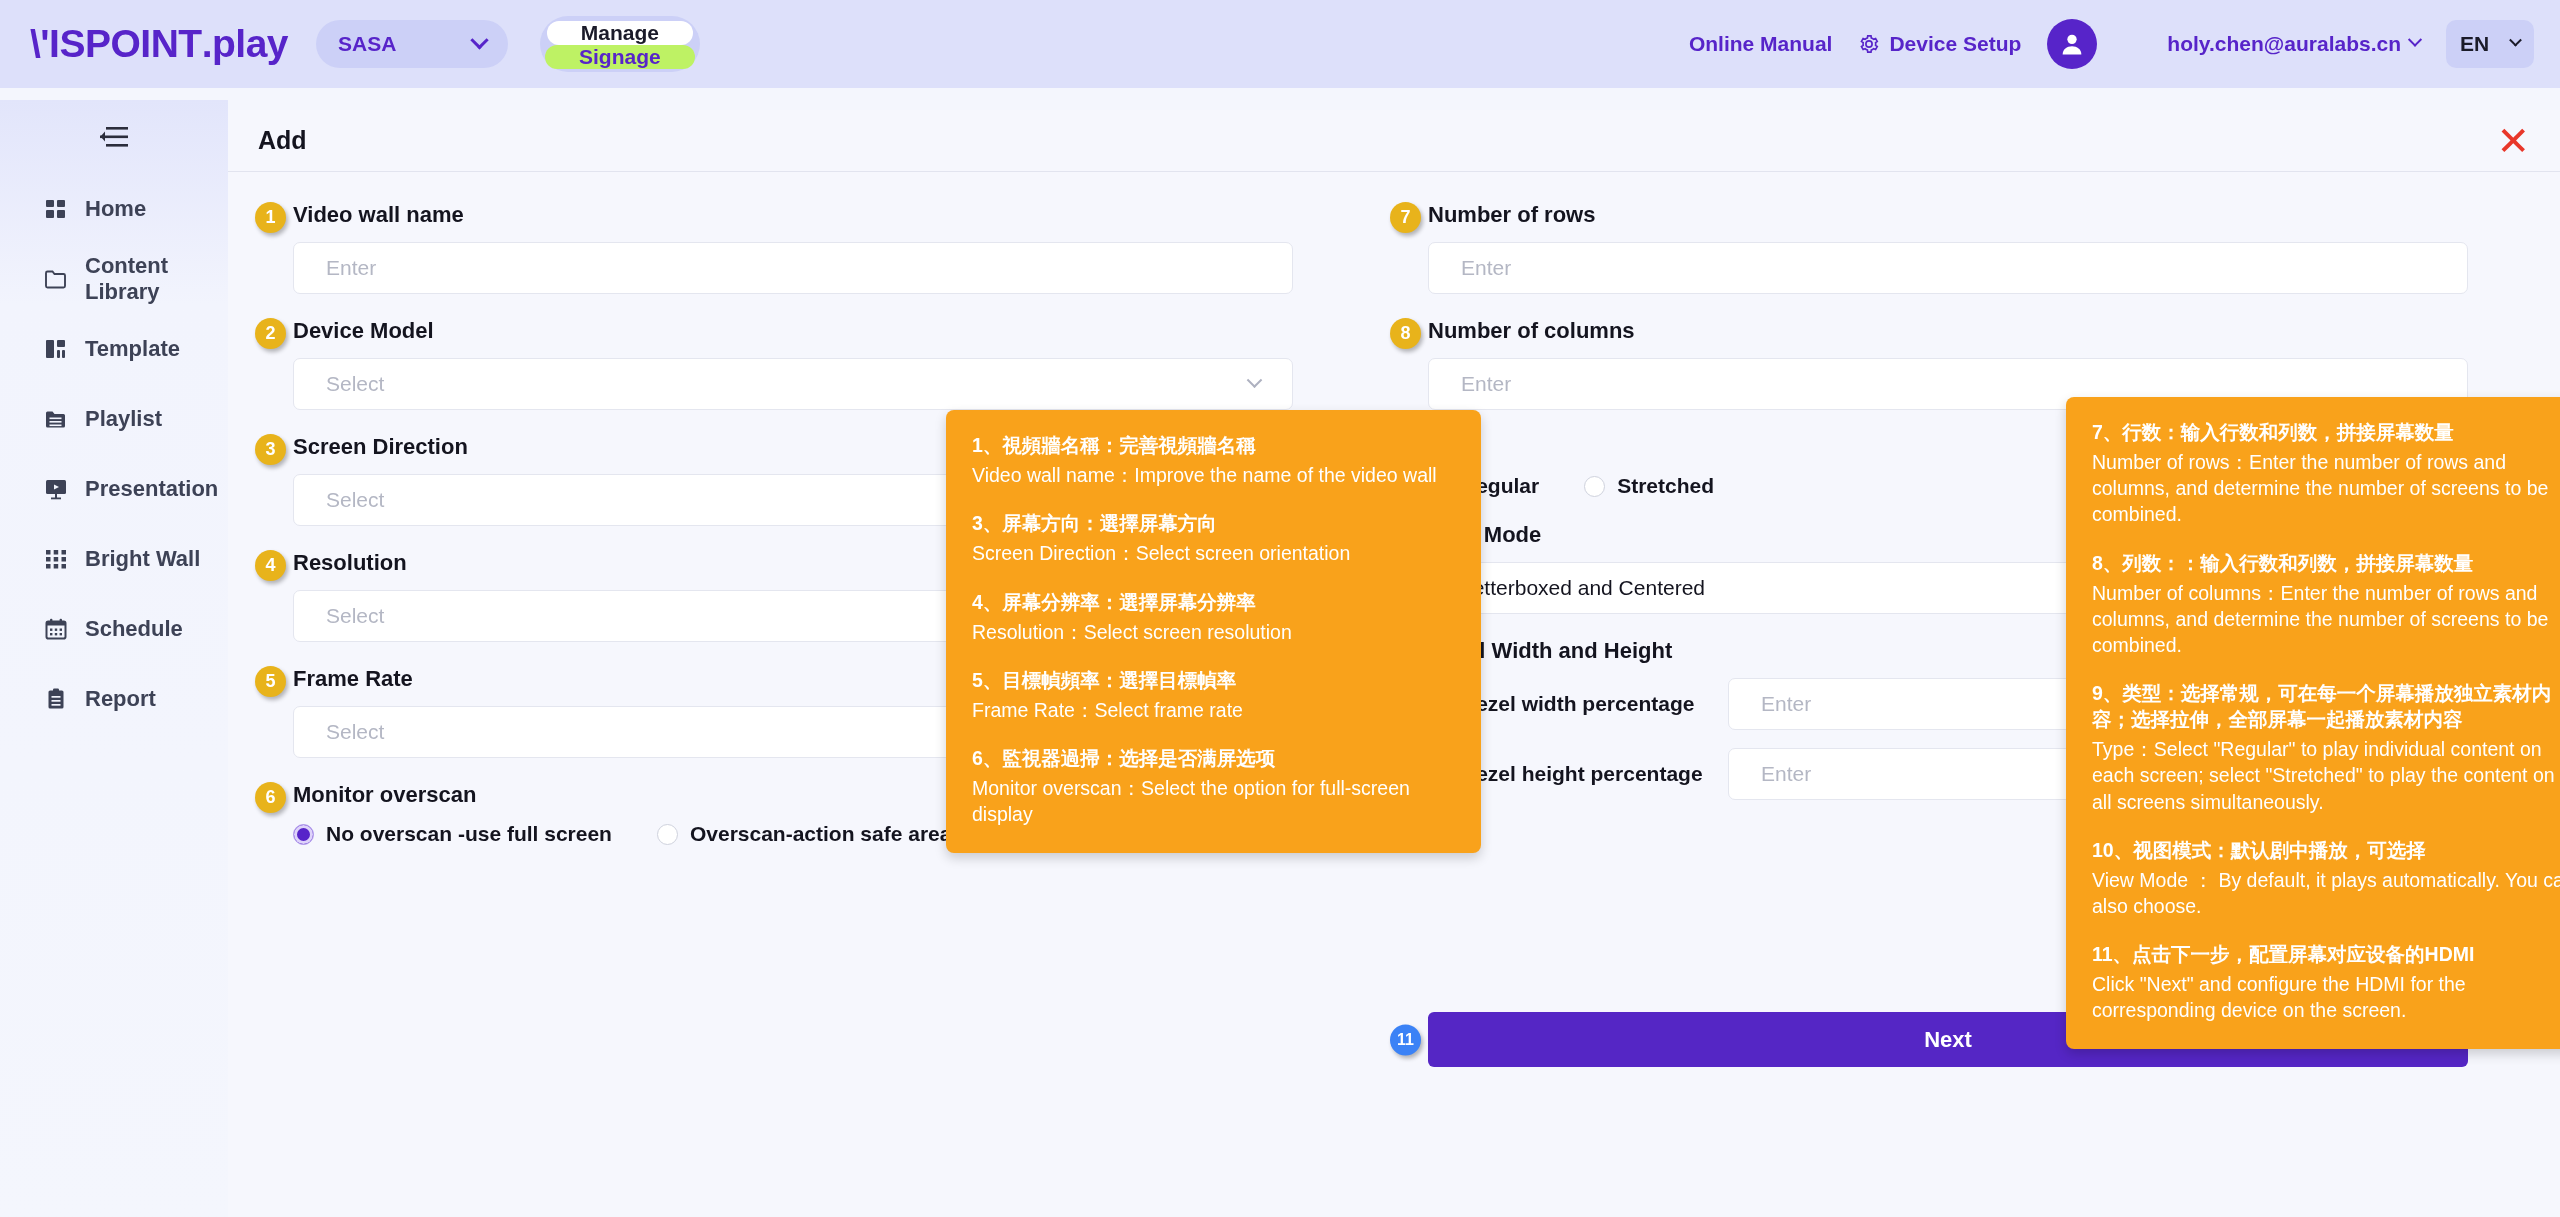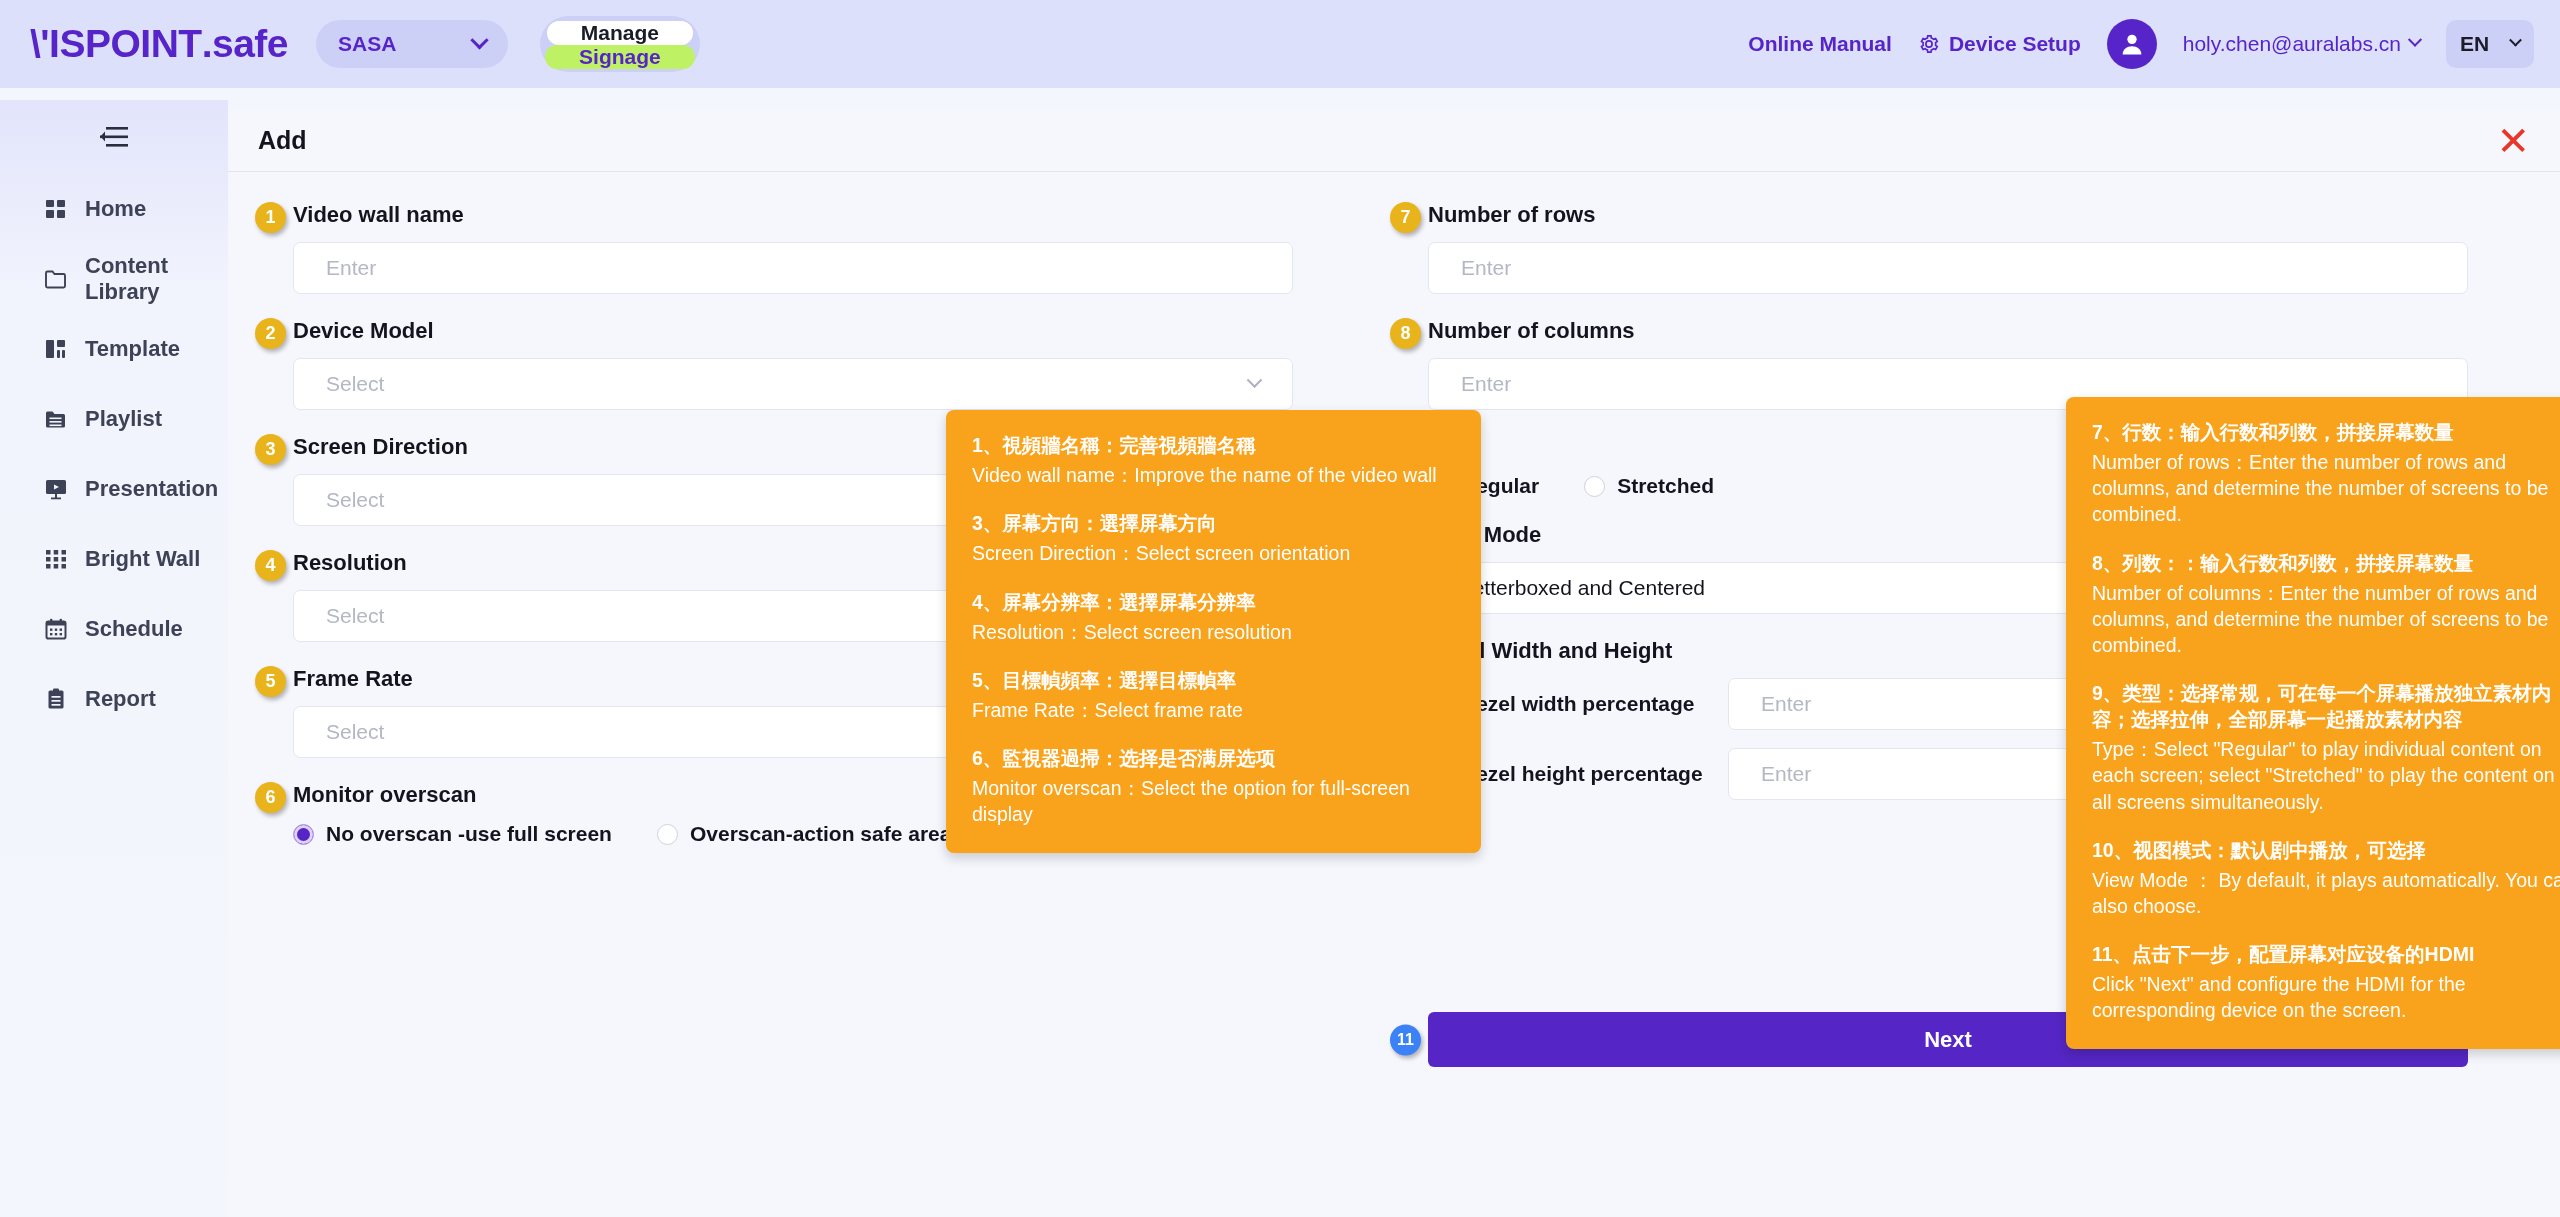--- a/index.html
+++ b/index.html
@@ -58,21 +58,21 @@
   .tb-link { color: #5724c9; font-size: 21px; font-weight: 700; white-space: nowrap; }
   .tb-link.with-icon { display: flex; align-items: center; gap: 9px; }
   .gear {
     width: 22px; height: 22px; display:block;
   }
   .avatar {
     width: 50px; height: 50px; border-radius: 50%;
     background: #5724c9; display: flex; align-items: center; justify-content: center;
   }
   .avatar svg { width: 28px; height: 28px; }
-  .user-email { color: #5724c9; font-size: 21px; font-weight: 400; }
+  .user-email { color: #5724c9; font-size: 21px; font-weight: 700; margin-left: 44px; }
   .lang {
     width: 88px; height: 48px; background: #ccd0f7; border-radius: 10px;
     display: flex; align-items: center; justify-content: center; gap: 22px;
     color: #1b1b29; font-weight: 700; font-size: 21px;
   }
 
   
   .sidebar {
     position: absolute; top: 100px; left: 0;
     width: 228px; height: 1129px;
@@ -190,21 +190,21 @@
   .tip p { margin: 0 0 4px 0; font-size: 19.5px; line-height: 1.34; }
   .tip p.cn { font-weight: 700; }
   .tip .blk { margin-bottom: 22px; }
   .tip .blk:last-child { margin-bottom: 0; }
 </style>
 </head>
 <body>
 
 <div class="topbar">
   <div class="logo">
-    <span>\'ISPOINT</span><span class="dotcloud">.safe</span>
+    <span>\'ISPOINT</span><span class="dotcloud">.play</span>
   </div>
 
   <div class="org-select">
     <span>SASA</span>
     <span class="chev"></span>
   </div>
 
   <div class="seg">
     <div class="pill white">Manage</div>
     <div class="pill active">Signage</div>

